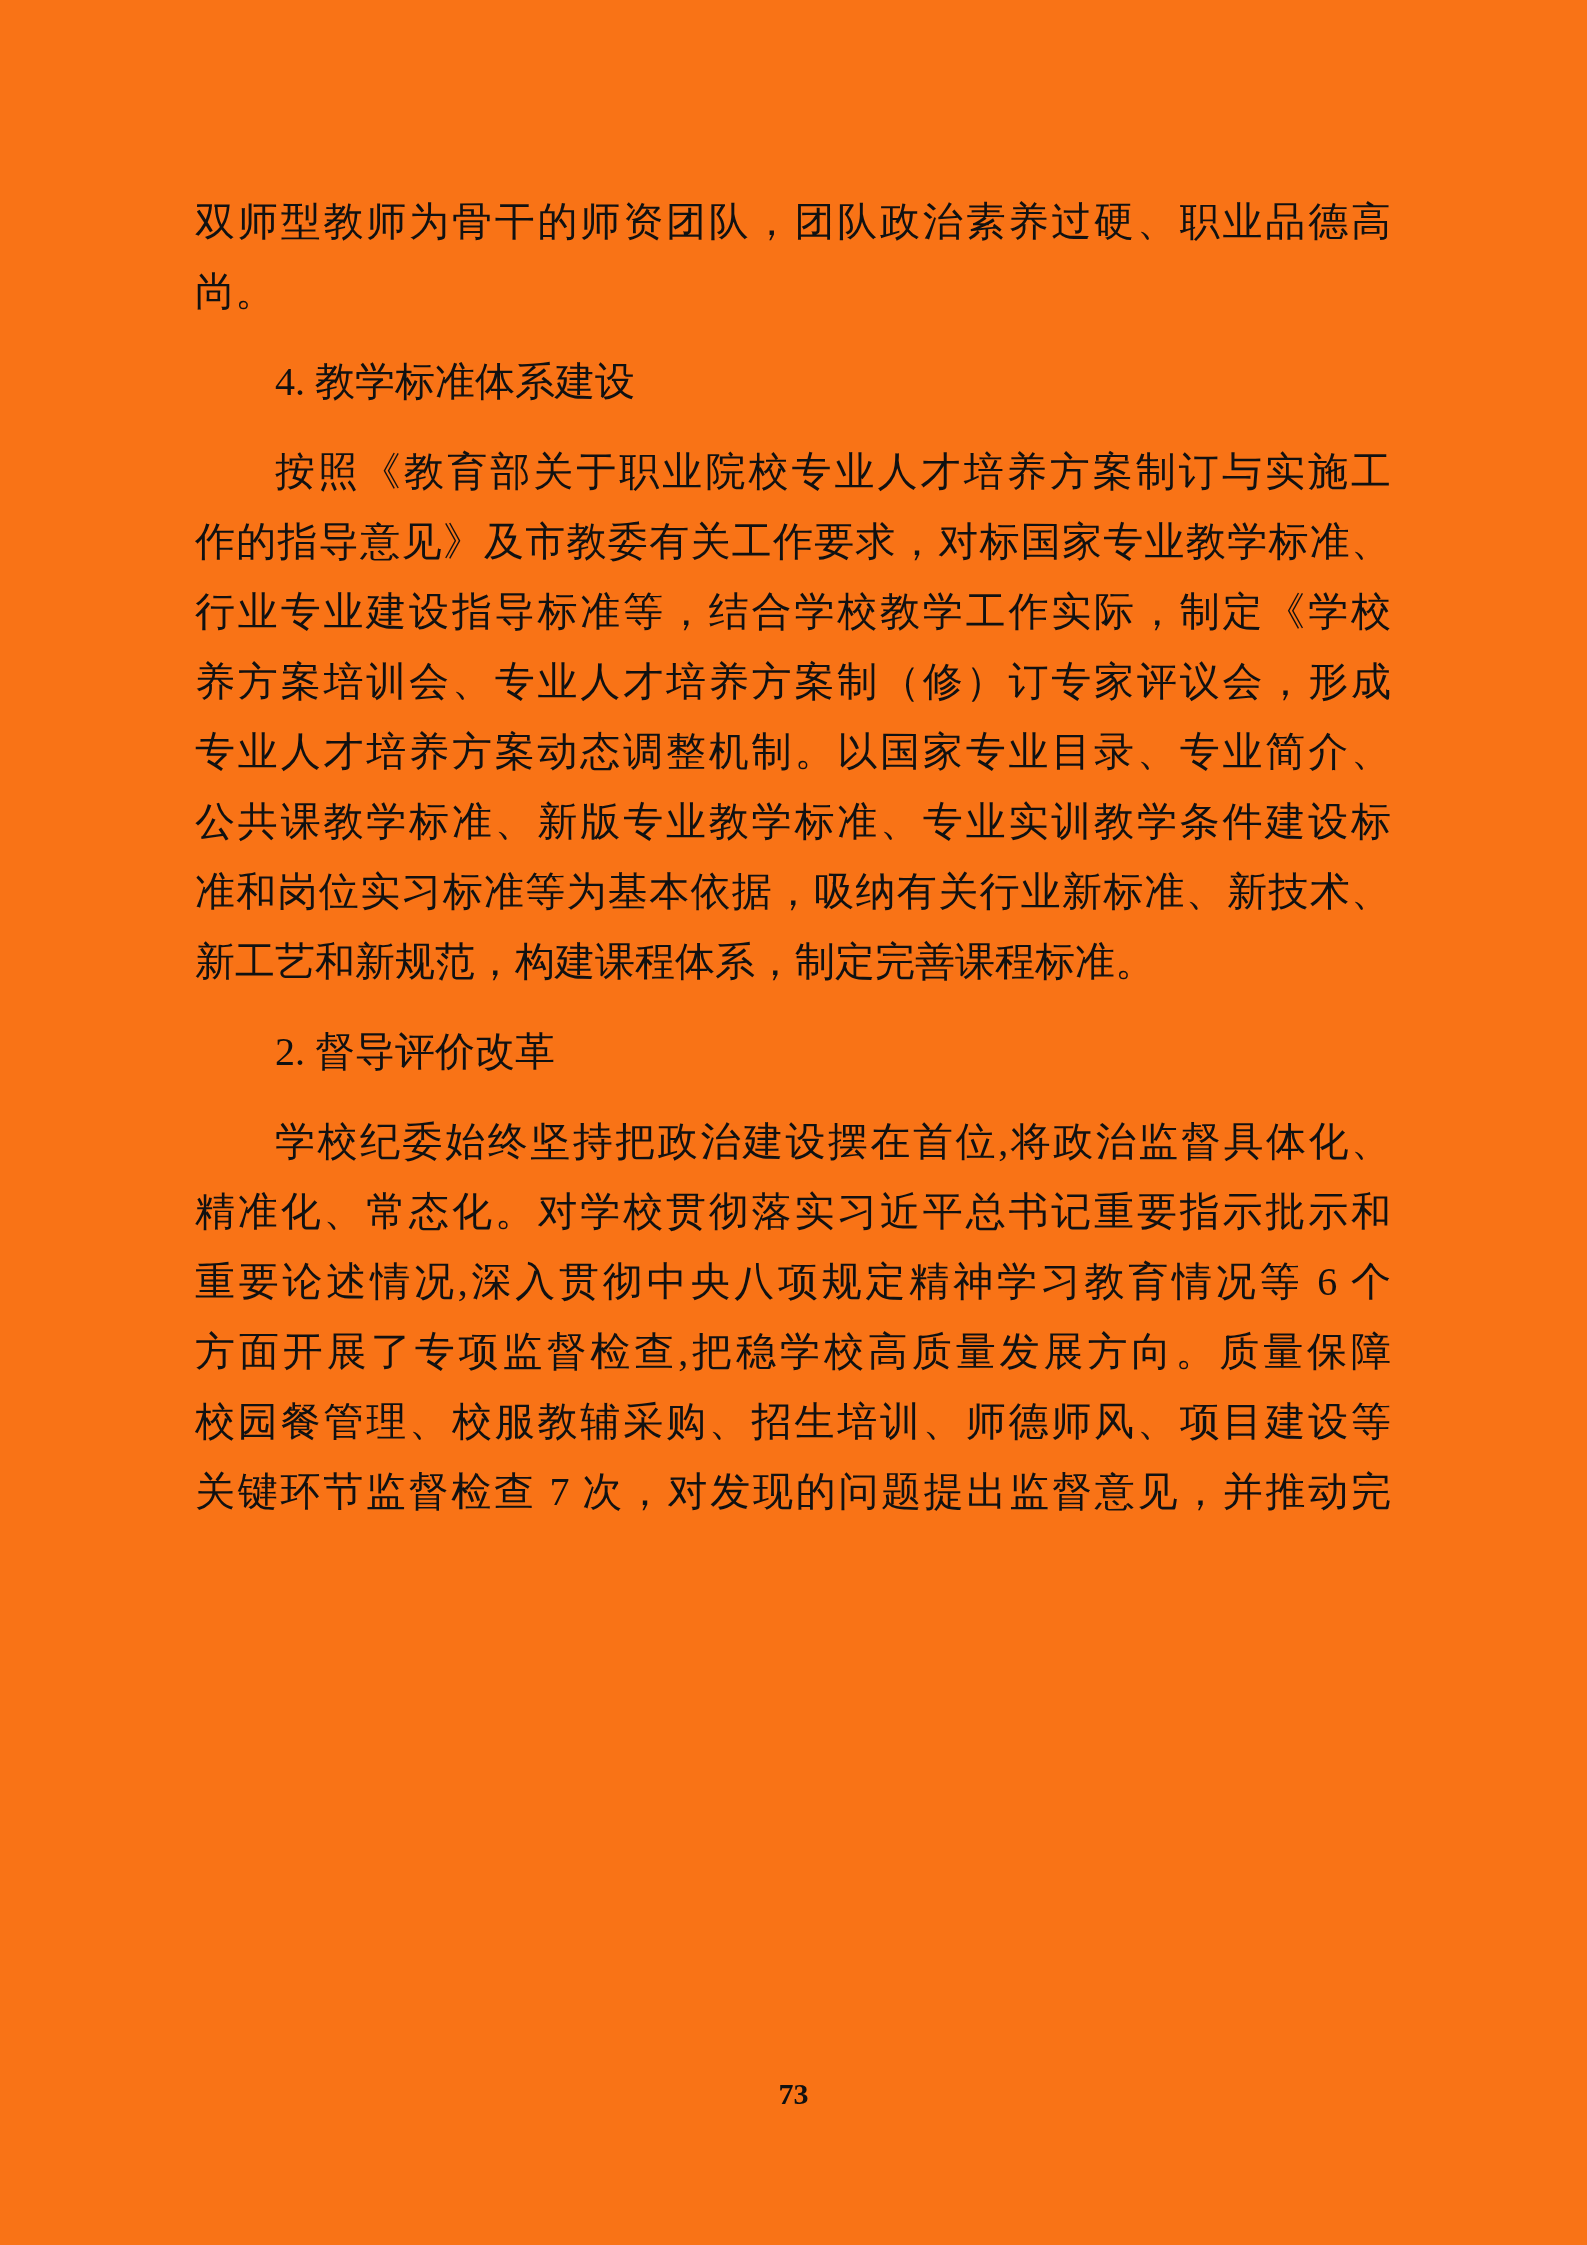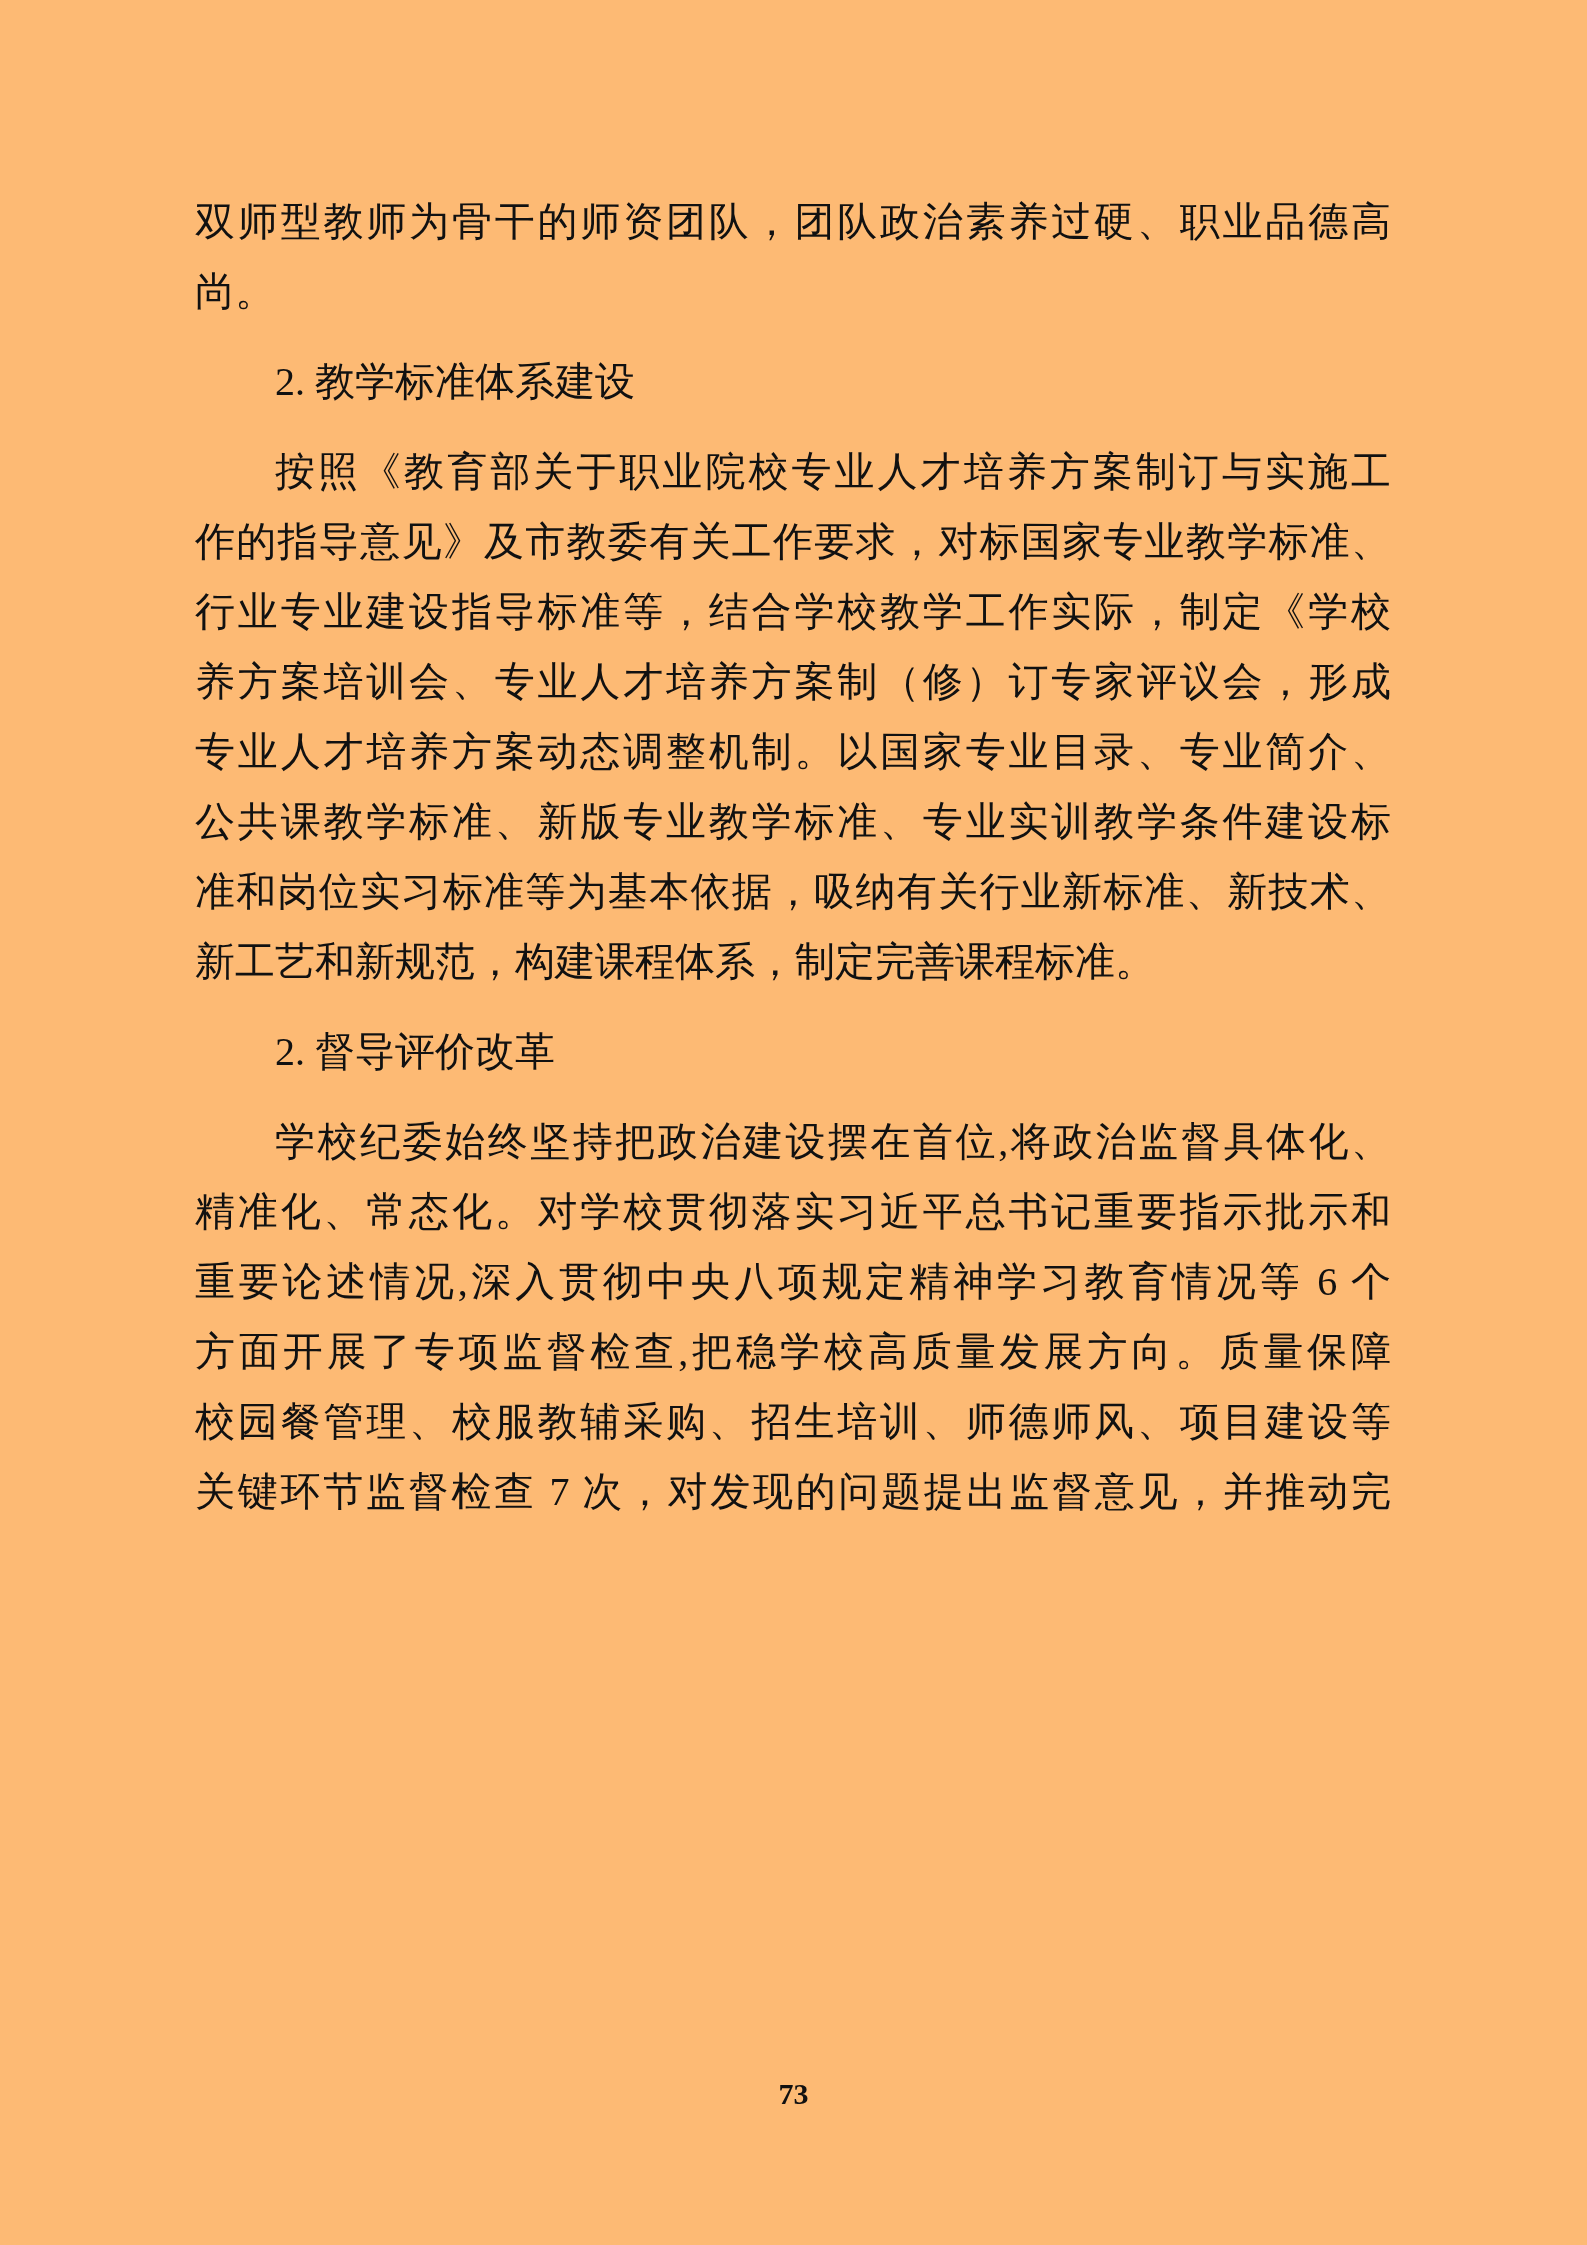--- a/index.html
+++ b/index.html
@@ -4,21 +4,21 @@
 <style>
   html, body {
     margin: 0;
     padding: 0;
     background: #ffffff;
   }
   .page {
     position: relative;
     width: 1587px;
     height: 2245px;
-    background: #fdba74;
+    background: #f97316;
     overflow: hidden;
     font-family: "Liberation Serif", "DejaVu Serif", serif;
     color: #111111;
   }
   .doc {
     position: absolute;
     left: 195px;
     top: 187px;
     width: 1196px;
     font-size: 40px;
@@ -54,21 +54,21 @@
 </head>
 <body>
 
 <div class="page">
   <div class="doc">
       <div class="para indent-0">
         <div class="line">双师型教师为骨干的师资团队，团队政治素养过硬、职业品德高</div>
         <div class="line no-stretch">尚。</div>
       </div>
       <div class="para indent-2">
-        <div class="line no-stretch">2. 教学标准体系建设</div>
+        <div class="line no-stretch">4. 教学标准体系建设</div>
       </div>
       <div class="para indent-2">
         <div class="line">按照《教育部关于职业院校专业人才培养方案制订与实施工</div>
         <div class="line">作的指导意见》及市教委有关工作要求，对标国家专业教学标准、</div>
         <div class="line">行业专业建设指导标准等，结合学校教学工作实际，制定《学校</div>
         <div class="line">养方案培训会、专业人才培养方案制（修）订专家评议会，形成</div>
         <div class="line">专业人才培养方案动态调整机制。以国家专业目录、专业简介、</div>
         <div class="line">公共课教学标准、新版专业教学标准、专业实训教学条件建设标</div>
         <div class="line">准和岗位实习标准等为基本依据，吸纳有关行业新标准、新技术、</div>
         <div class="line no-stretch">新工艺和新规范，构建课程体系，制定完善课程标准。</div>

